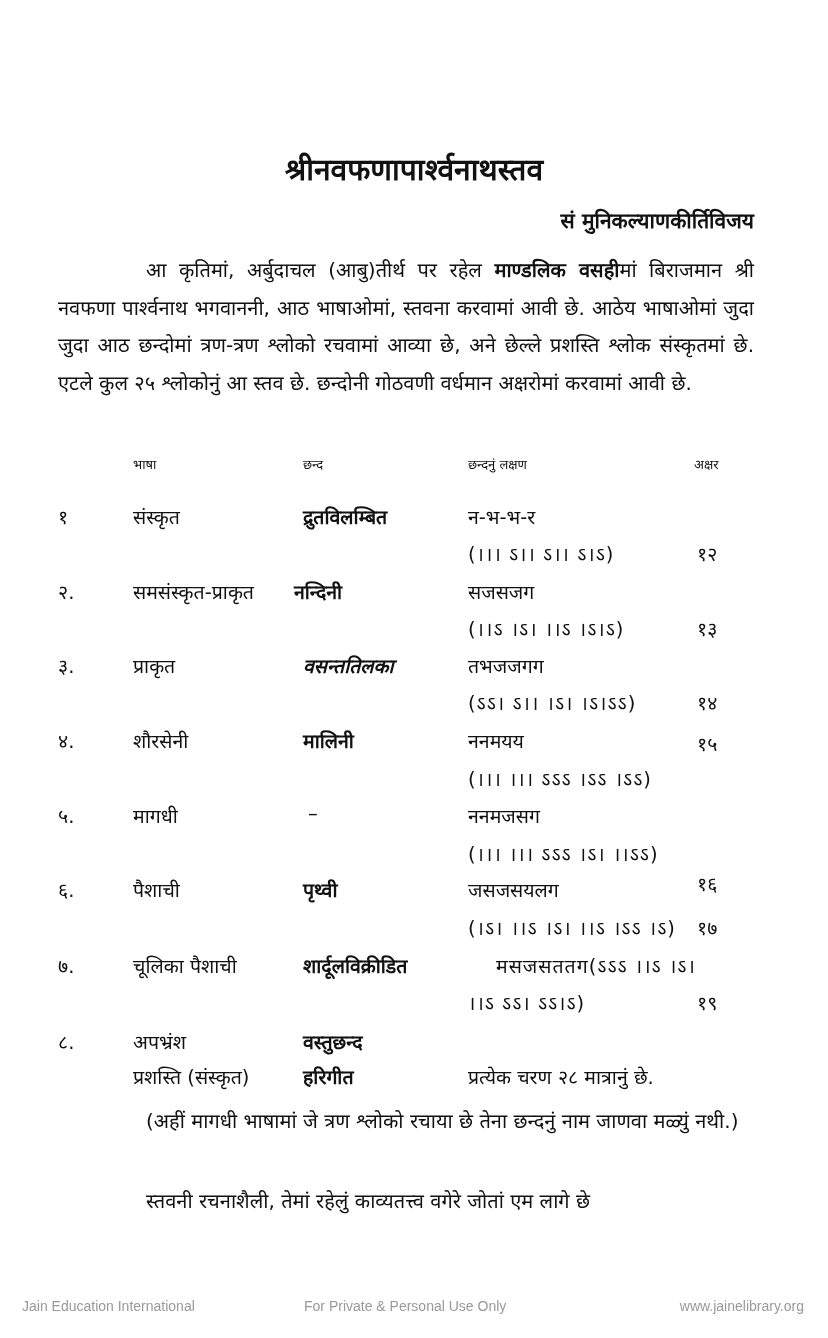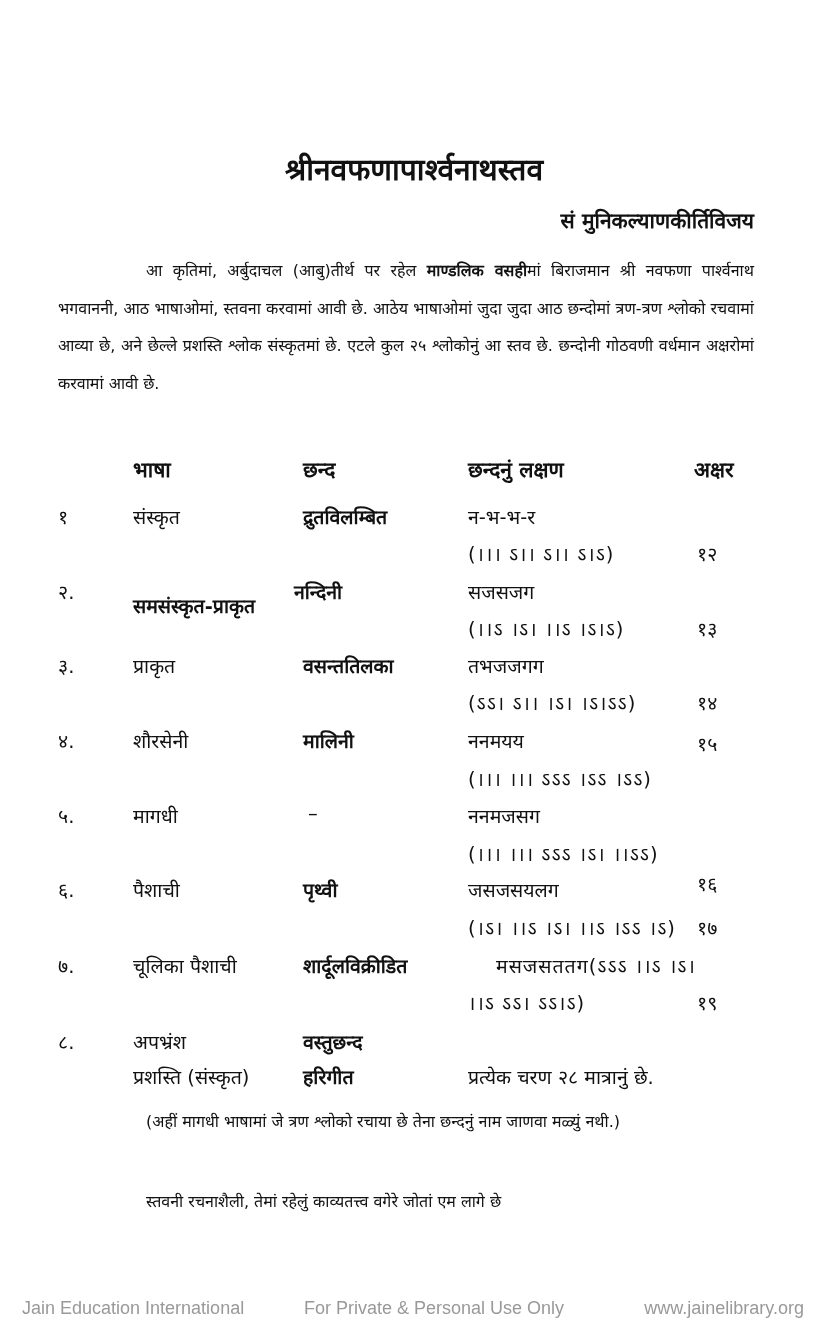--- a/index.html
+++ b/index.html
@@ -2,32 +2,32 @@
 <html><head>
 <meta charset="utf-8">
 <style>
   html, body { margin: 0; padding: 0; background: #ffffff; }
   body { width: 828px; height: 1338px; position: relative; overflow: hidden;
          font-family: "DejaVu Sans", sans-serif; color: #111; }
   .abs { position: absolute; white-space: nowrap; }
   .title { left: 0; width: 828px; top: 148px; text-align: center; font-size: 30px; font-weight: bold; padding-left: 0; }
   .title span { position: relative; left: 0; }
   .byline { right: 74px; top: 206px; font-size: 21px; font-weight: bold; }
-  .para { left: 58px; width: 696px; font-size: 16px; line-height: 37.5px; white-space: normal; text-align: justify; }
+  .para { left: 58px; width: 696px; font-size: 20px; line-height: 37.5px; white-space: normal; text-align: justify; }
   .para .indent { display: inline-block; width: 88px; }
   .para b { font-weight: bold; }
   .row { font-size: 19.5px; }
   .c-num { left: 58px; }
   .c-lang { left: 133px; }
   .c-chh { left: 303px; font-weight: bold; }
   .c-lak { left: 468px; }
   .c-ak { left: 697px; }
-  .hdr { font-weight: bold; font-size: 21px; }
+  .hdr { font-weight: normal; font-size: 13px; }
   .pattern { letter-spacing: 1px; }
-  .footer { top: 1298px; font-size: 18px; color: #999; font-family: "Liberation Sans", sans-serif; }
+  .footer { top: 1298px; font-size: 14px; color: #999; font-family: "Liberation Sans", sans-serif; }
 </style>
 </head>
 <body>
 
 <div class="abs title"><span>श्रीनवफणापार्श्वनाथस्तव</span></div>
 <div class="abs byline">सं मुनिकल्याणकीर्तिविजय</div>
 
 <div class="abs para" style="top:252px;"><span class="indent"></span><span>आ कृतिमां, अर्बुदाचल (आबु)तीर्थ पर रहेल </span><b>माण्डलिक वसही</b><span>मां बिराजमान श्री नवफणा पार्श्वनाथ भगवाननी, आठ भाषाओमां, स्तवना करवामां आवी छे. आठेय भाषाओमां जुदा जुदा आठ छन्दोमां त्रण-त्रण श्लोको रचवामां आव्या छे, अने छेल्ले प्रशस्ति श्लोक संस्कृतमां छे. एटले कुल २५ श्लोकोनुं आ स्तव छे. छन्दोनी गोठवणी वर्धमान अक्षरोमां करवामां आवी छे.</span></div>
 
 <div>
@@ -37,29 +37,29 @@
   <div class="abs hdr" style="left:694px;top:455px;">अक्षर</div>
 
   <div class="abs row c-num" style="top:503px;">१</div>
   <div class="abs row c-lang" style="top:503px;">संस्कृत</div>
   <div class="abs row c-chh" style="top:503px;">द्रुतविलम्बित</div>
   <div class="abs row c-lak" style="top:503px;">न-भ-भ-र</div>
   <div class="abs row c-lak pattern" style="top:540px;">(।।। ऽ।। ऽ।। ऽ।ऽ)</div>
   <div class="abs row c-ak" style="top:540px;">१२</div>
 
   <div class="abs row c-num" style="top:578px;">२.</div>
-  <div class="abs row c-lang" style="top:592px;font-weight:bold;">समसंस्कृत-प्राकृत</div>
+  <div class="abs row c-lang" style="top:578px;">समसंस्कृत-प्राकृत</div>
   <div class="abs row c-chh" style="top:578px;left:294px;text-align:right;">नन्दिनी</div>
   <div class="abs row c-lak" style="top:578px;">सजसजग</div>
   <div class="abs row c-lak pattern" style="top:615px;">(।।ऽ ।ऽ। ।।ऽ ।ऽ।ऽ)</div>
   <div class="abs row c-ak" style="top:615px;">१३</div>
 
   <div class="abs row c-num" style="top:652px;">३.</div>
   <div class="abs row c-lang" style="top:652px;">प्राकृत</div>
-  <div class="abs row c-chh" style="top:652px;">वसन्ततिलका</div>
+  <div class="abs row c-chh" style="top:652px;font-style:italic;">वसन्ततिलका</div>
   <div class="abs row c-lak" style="top:652px;">तभजजगग</div>
   <div class="abs row c-lak pattern" style="top:689px;">(ऽऽ। ऽ।। ।ऽ। ।ऽ।ऽऽ)</div>
   <div class="abs row c-ak" style="top:689px;">१४</div>
 
   <div class="abs row c-num" style="top:727px;">४.</div>
   <div class="abs row c-lang" style="top:727px;">शौरसेनी</div>
   <div class="abs row c-chh" style="top:727px;">मालिनी</div>
   <div class="abs row c-lak" style="top:727px;">ननमयय</div>
   <div class="abs row c-lak pattern" style="top:765px;">(।।। ।।। ऽऽऽ ।ऽऽ ।ऽऽ)</div>
   <div class="abs row c-ak" style="top:730px;">१५</div>

